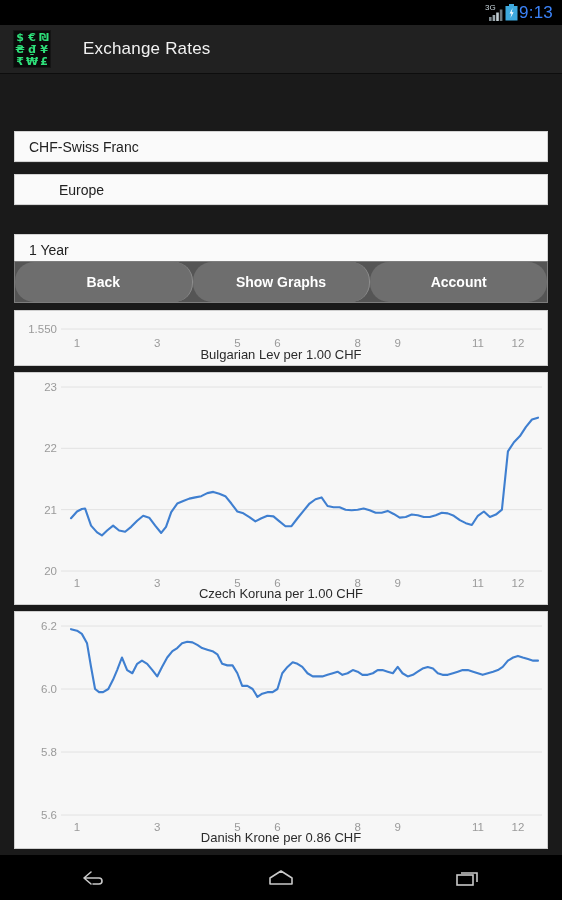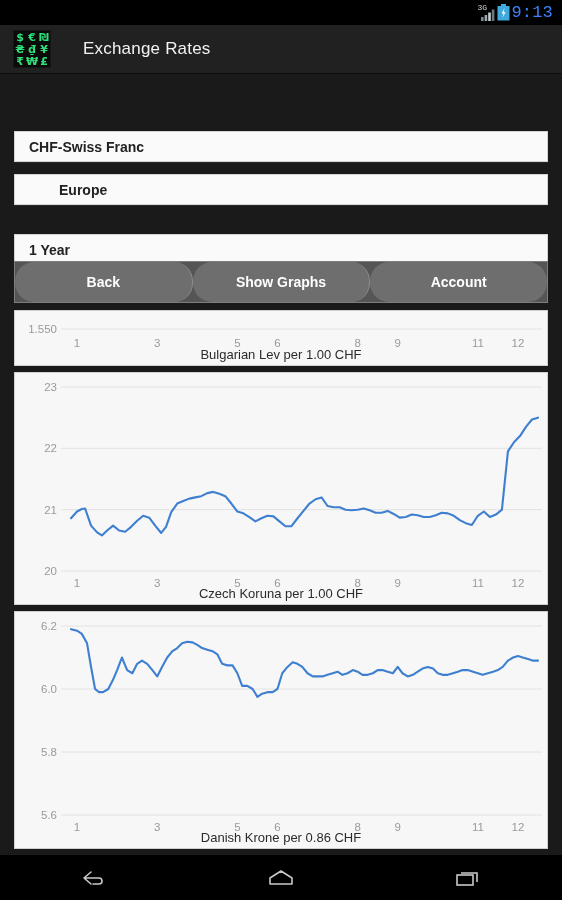--- a/index.html
+++ b/index.html
@@ -10,21 +10,21 @@
     -webkit-font-smoothing:antialiased;
   }
   .screen{position:relative;width:562px;height:900px;background:#1a1a1a;}
 
   
   .statusbar{
     position:absolute;left:0;top:0;width:562px;height:25px;
     background:#000;display:flex;align-items:center;justify-content:flex-end;
     padding-right:9px;box-sizing:border-box;
   }
-  .sb-group{display:flex;align-items:center;gap:0;font-family:Liberation Mono, monospace;}
+  .sb-group{display:flex;align-items:center;gap:0;}
   .sig{position:relative;width:19px;height:17px;}
   .sig .g3{position:absolute;left:-1px;top:0px;font-size:8px;color:#c9d6dd;line-height:8px;}
   .sig svg{position:absolute;left:3px;top:5px;}
   .batt{width:13px;height:17px;position:relative;}
   .clock{color:#3b82f6;font-size:17px;letter-spacing:0.2px;padding-left:1px;}
 
   
   .actionbar{
     position:absolute;left:0;top:25px;width:562px;height:49px;
     background:#212121;display:flex;align-items:center;
@@ -44,21 +44,21 @@
 
   
   .content{position:absolute;left:0;top:74px;width:562px;height:781px;background:#1a1a1a;}
 
   .spinner{
     position:absolute;left:14px;width:534px;height:31px;
     background:#fafafa;border:1px solid #d3d3d3;box-sizing:border-box;
     display:flex;align-items:center;
     box-shadow:0 1px 0 rgba(255,255,255,0.06);
   }
-  .spinner span{color:#222;font-size:14px;padding-left:14px;font-weight:bold;}
+  .spinner span{color:#222;font-size:14px;padding-left:14px;}
   #sp0{top:57px;} #sp1{top:100px;padding-left:30px;} #sp2{top:160px;}
 
   .btnrow{
     position:absolute;left:14px;top:187px;width:534px;height:42px;
     display:flex;background:#555;border:1px solid #7d7d7d;box-sizing:border-box;
   }
   .btn{
     flex:1;display:flex;align-items:center;justify-content:center;
     background:#6e6e6e;color:#fff;font-size:14px;font-weight:bold;
     border-right:1px solid #8d8d8d;box-sizing:border-box;border-radius:19px;

